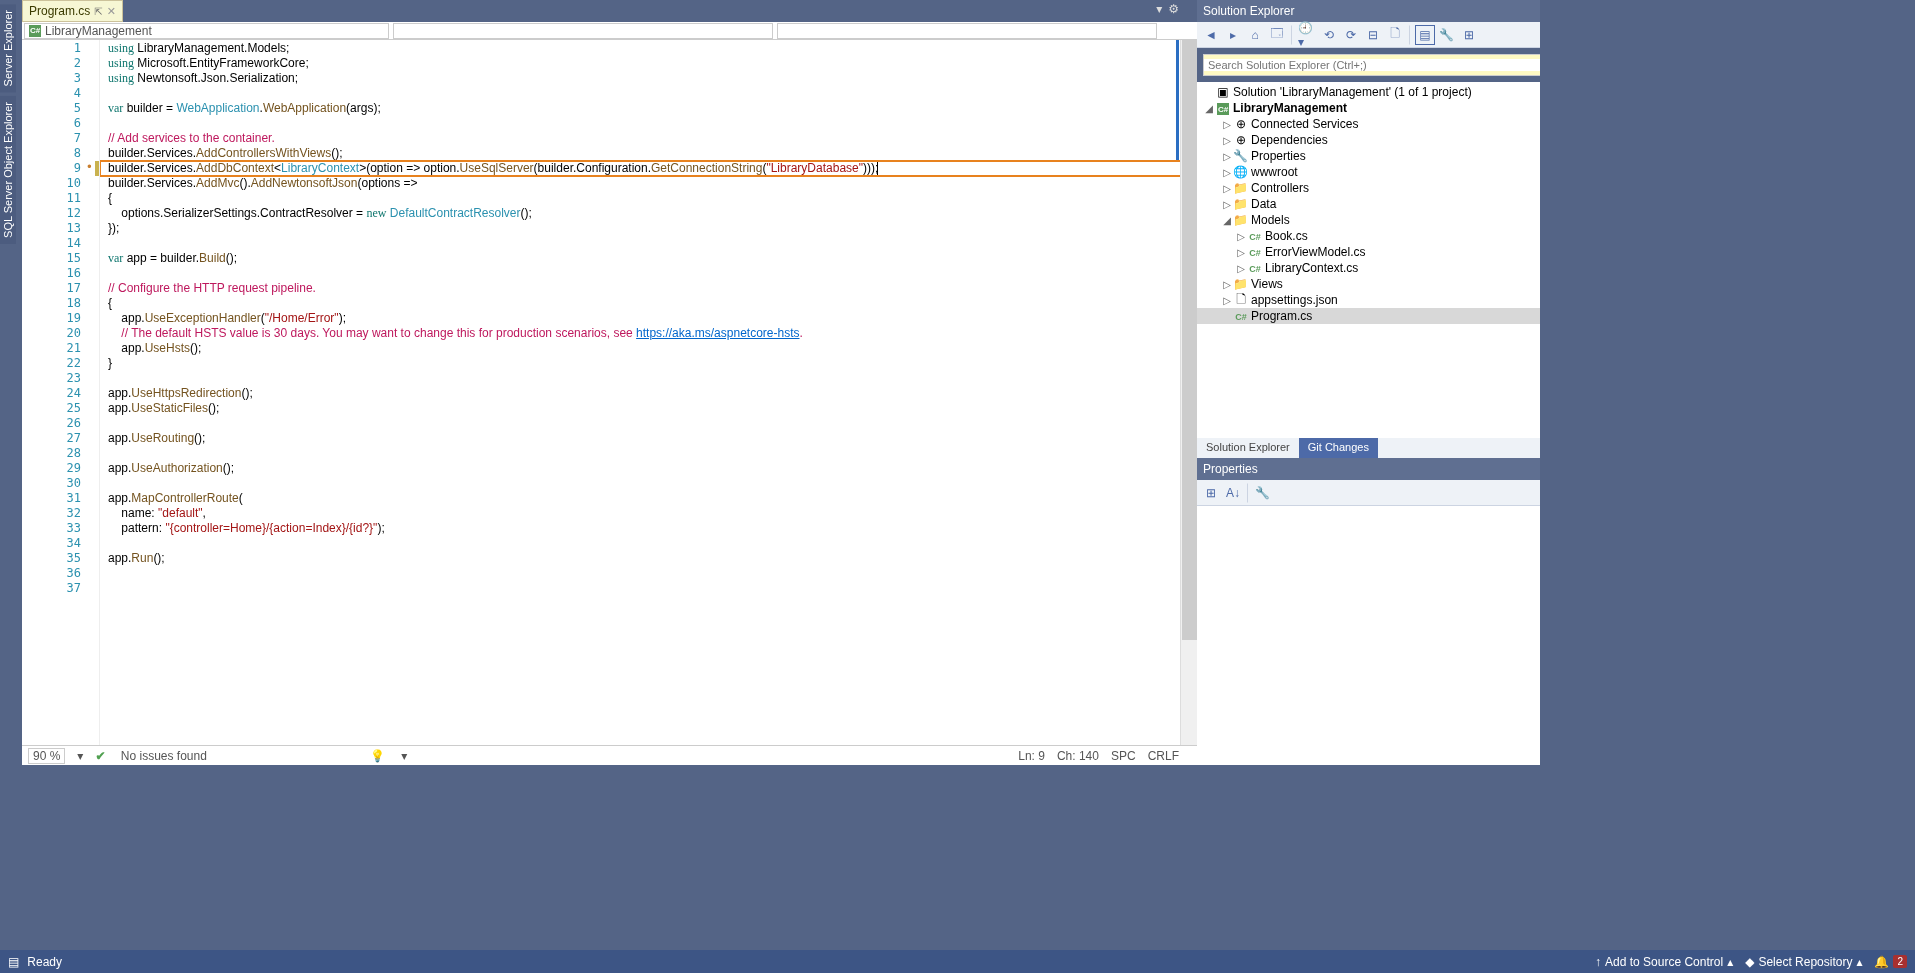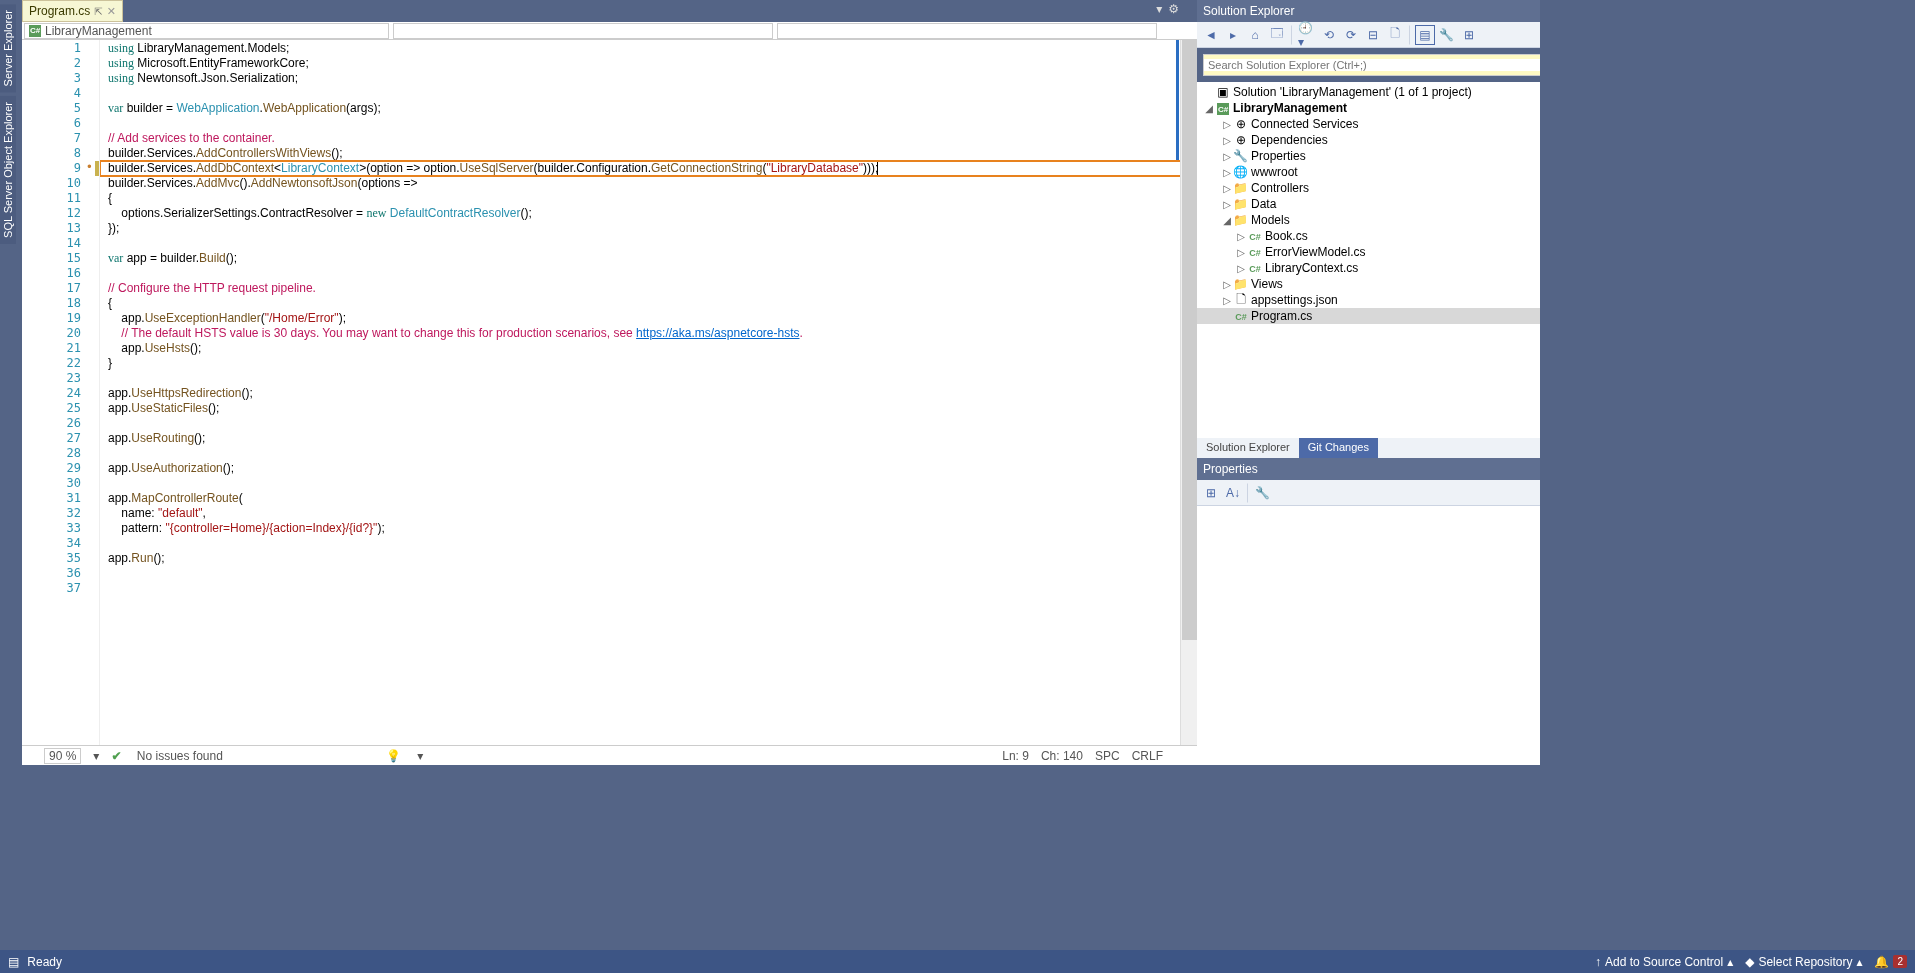--- a/index.html
+++ b/index.html
@@ -34,21 +34,21 @@
 .str { color: #a31515; }
 .cmt { color: #be185d; }
 .mth { color: #74531f; }
 .lnk { color: #0066cc; text-decoration: underline; }
 .cursor { border-left: 1px solid #000; margin-left: -1px; }
 #minimap-bar { position: absolute; right: 18px; top: 40px; width: 3px; height: 120px; background: #2a6ec2; }
 #code-scroll { position: absolute; right: 0; top: 40px; width: 17px; height: 705px; background: #f0f0f0; border-left: 1px solid #ddd; }
 #code-scroll-thumb { position: absolute; top: 0; width: 15px; left: 1px; height: 600px; background: #ccc; }
 #split-icon { position: absolute; right: 0; top: 40px; width: 17px; height: 17px; background: #eee; border: 1px solid #ccc; text-align: center; line-height: 15px; color: #666; }
 
-#editor-footer { position: absolute; bottom: 0; left: 0; right: 0; height: 20px; background: #fff; border-top: 1px solid #ccc; display: flex; align-items: center; font-size: 11px; color: #555; padding: 0 22px; }
+#editor-footer { position: absolute; bottom: 0; left: 0; right: 0; height: 20px; background: #fff; border-top: 1px solid #ccc; display: flex; align-items: center; font-size: 11px; color: #555; padding: 0 6px; }
 #editor-footer .sp { flex: 1; }
 #editor-footer span { margin-right: 12px; }
 .zoom-drop { border: 1px solid #ccc; padding: 0 4px; margin-right: 8px;}
 .ok-ico { color: #50a050; font-weight: bold; }
 .light-ico { color: #d8b030; }
 
 
 #right-panels { position: absolute; left: 1197px; top: 0; width: 395px; height: 765px; }
 
 .panel-title { background: #5f6f91; color: #fff; height: 22px; display: flex; align-items: center; padding: 0 6px; font-size: 11px; }

